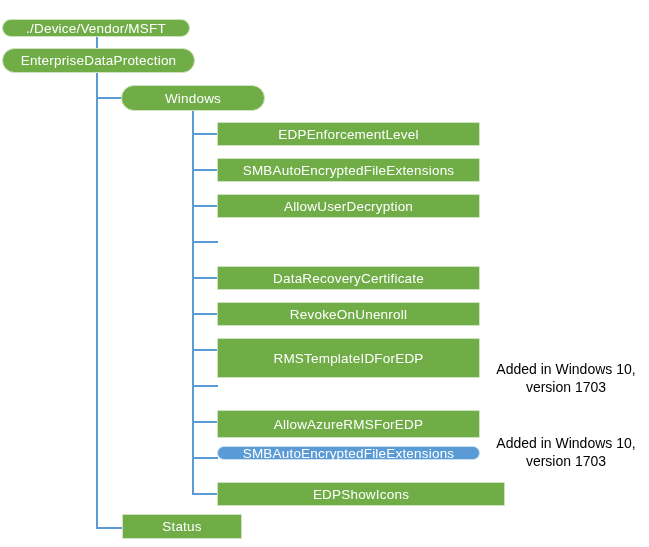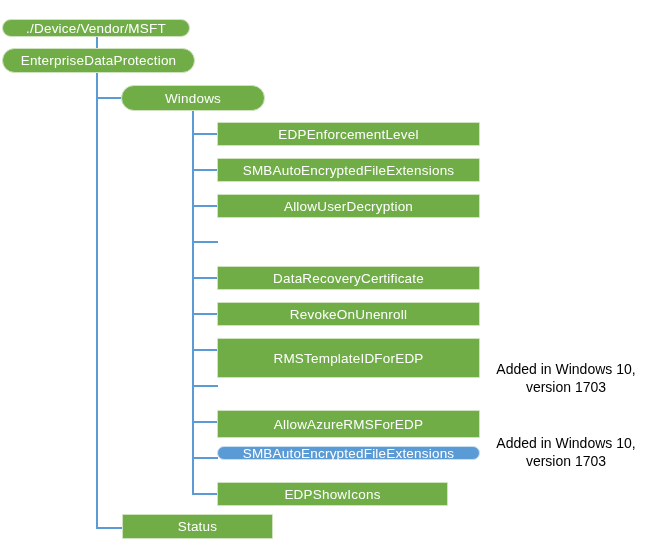--- a/index.html
+++ b/index.html
@@ -62,23 +62,23 @@
   <div class="node green pill" style="left:121px;top:85px;width:144px;height:26px;">Windows</div>
 
   <div class="node rect green" style="left:217px;top:122px;width:263px;height:24px;">EDPEnforcementLevel</div>
   <div class="node rect green" style="left:217px;top:158px;width:263px;height:24px;">SMBAutoEncryptedFileExtensions</div>
   <div class="node rect green" style="left:217px;top:194px;width:263px;height:24px;text-align:center;">AllowUserDecryption</div>
   <div class="node rect green" style="left:217px;top:266px;width:263px;height:24px;">DataRecoveryCertificate</div>
   <div class="node rect green" style="left:217px;top:302px;width:263px;height:24px;text-align:center;">RevokeOnUnenroll</div>
   <div class="node rect green" style="left:217px;top:338px;width:263px;height:40px;">RMSTemplateIDForEDP</div>
   <div class="node rect green" style="left:217px;top:410px;width:263px;height:28px;">AllowAzureRMSForEDP</div>
   <div class="node rect blue" style="left:217px;top:446px;width:263px;height:14px;border-radius:9px;">SMBAutoEncryptedFileExtensions</div>
-  <div class="node rect green" style="left:217px;top:482px;width:231px;height:24px;">EDPShowIcons</div>
+  <div class="node rect green" style="left:217px;top:482px;width:288px;height:24px;">EDPShowIcons</div>
 
-  <div class="node green rect" style="left:122px;top:514px;width:151px;height:25px;text-align:right;">Status</div>
+  <div class="node green rect" style="left:122px;top:514px;width:120px;height:25px;text-align:right;">Status</div>
 
   <div class="annotation" style="left:483px;top:360px;">
     <div>Added in Windows 10,</div>
     <div>version 1703</div>
   </div>
   <div class="annotation" style="left:483px;top:434px;">
     <div>Added in Windows 10,</div>
     <div>version 1703</div>
   </div>
 

